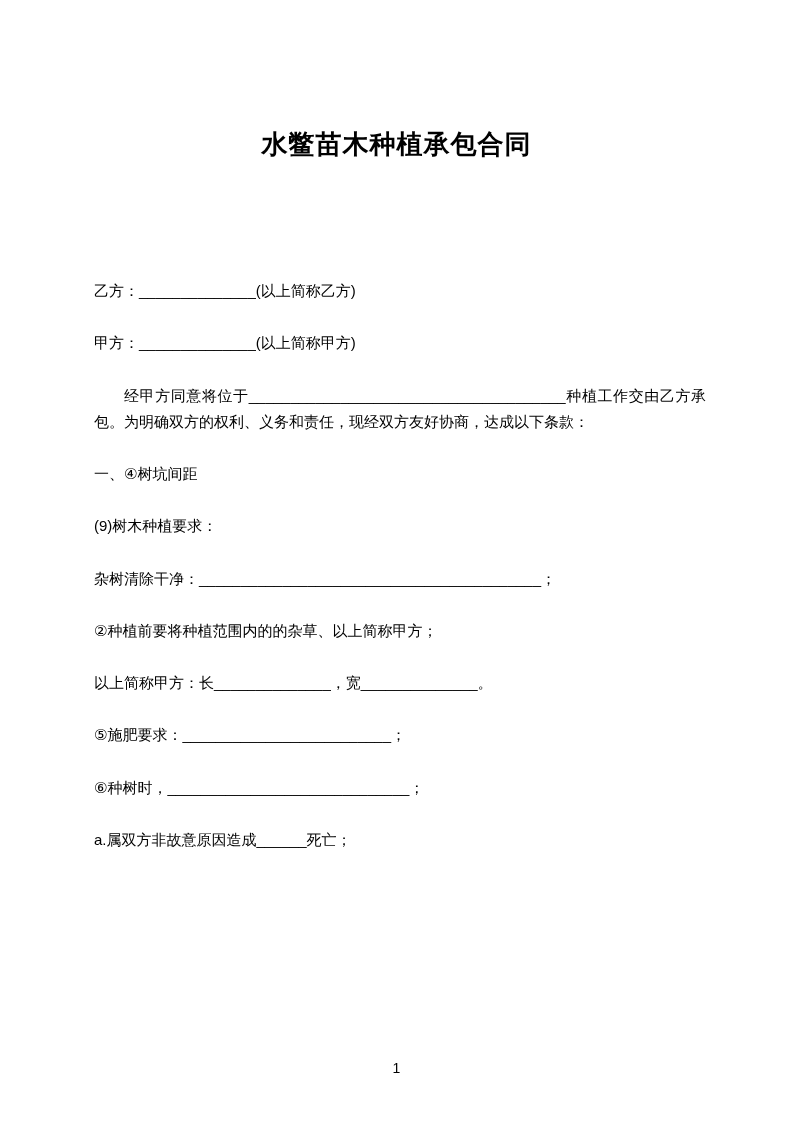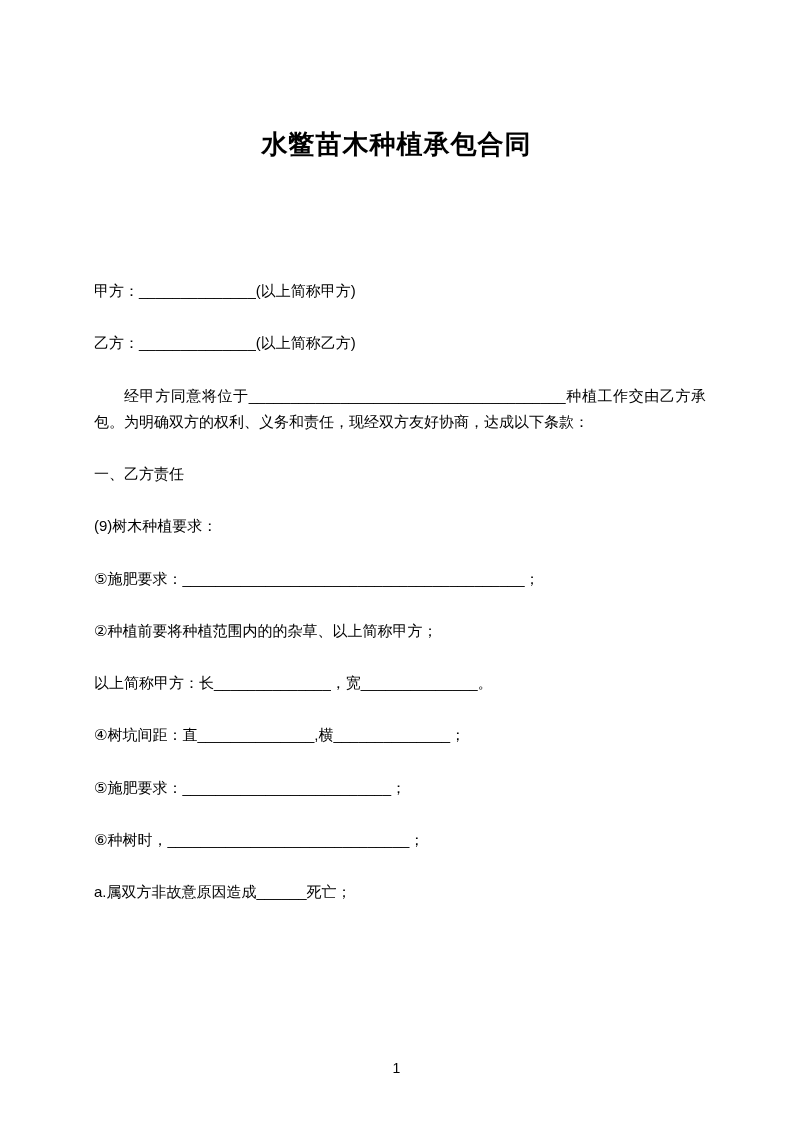--- a/index.html
+++ b/index.html
@@ -60,29 +60,28 @@
   }
 </style>
 </head>
 <body>
 
 <div class="page">
 
   <div class="doc-title">水鳖苗木种植承包合同</div>
 
   <div class="content">
+    <p class="para">乙方：______________(以上简称乙方)</p>
     <p class="para">甲方：______________(以上简称甲方)</p>
-    <p class="para">乙方：______________(以上简称乙方)</p>
     <p class="para indent">经甲方同意将位于______________________________________种植工作交由乙方承包。为明确双方的权利、义务和责任，现经双方友好协商，达成以下条款：</p>
-    <p class="para">一、乙方责任</p>
+    <p class="para">一、④树坑间距</p>
     <p class="para">(9)树木种植要求：</p>
-    <p class="para">⑤施肥要求：_________________________________________；</p>
+    <p class="para">杂树清除干净：_________________________________________；</p>
     <p class="para">②种植前要将种植范围内的的杂草、以上简称甲方；</p>
     <p class="para">以上简称甲方：长______________，宽______________。</p>
-    <p class="para">④树坑间距：直______________,横______________；</p>
     <p class="para">⑤施肥要求：_________________________；</p>
     <p class="para">⑥种树时，_____________________________；</p>
     <p class="para">a.属双方非故意原因造成______死亡；</p>
   </div>
 
   <div class="page-number">1</div>
 
 </div>
 
 </body></html>

